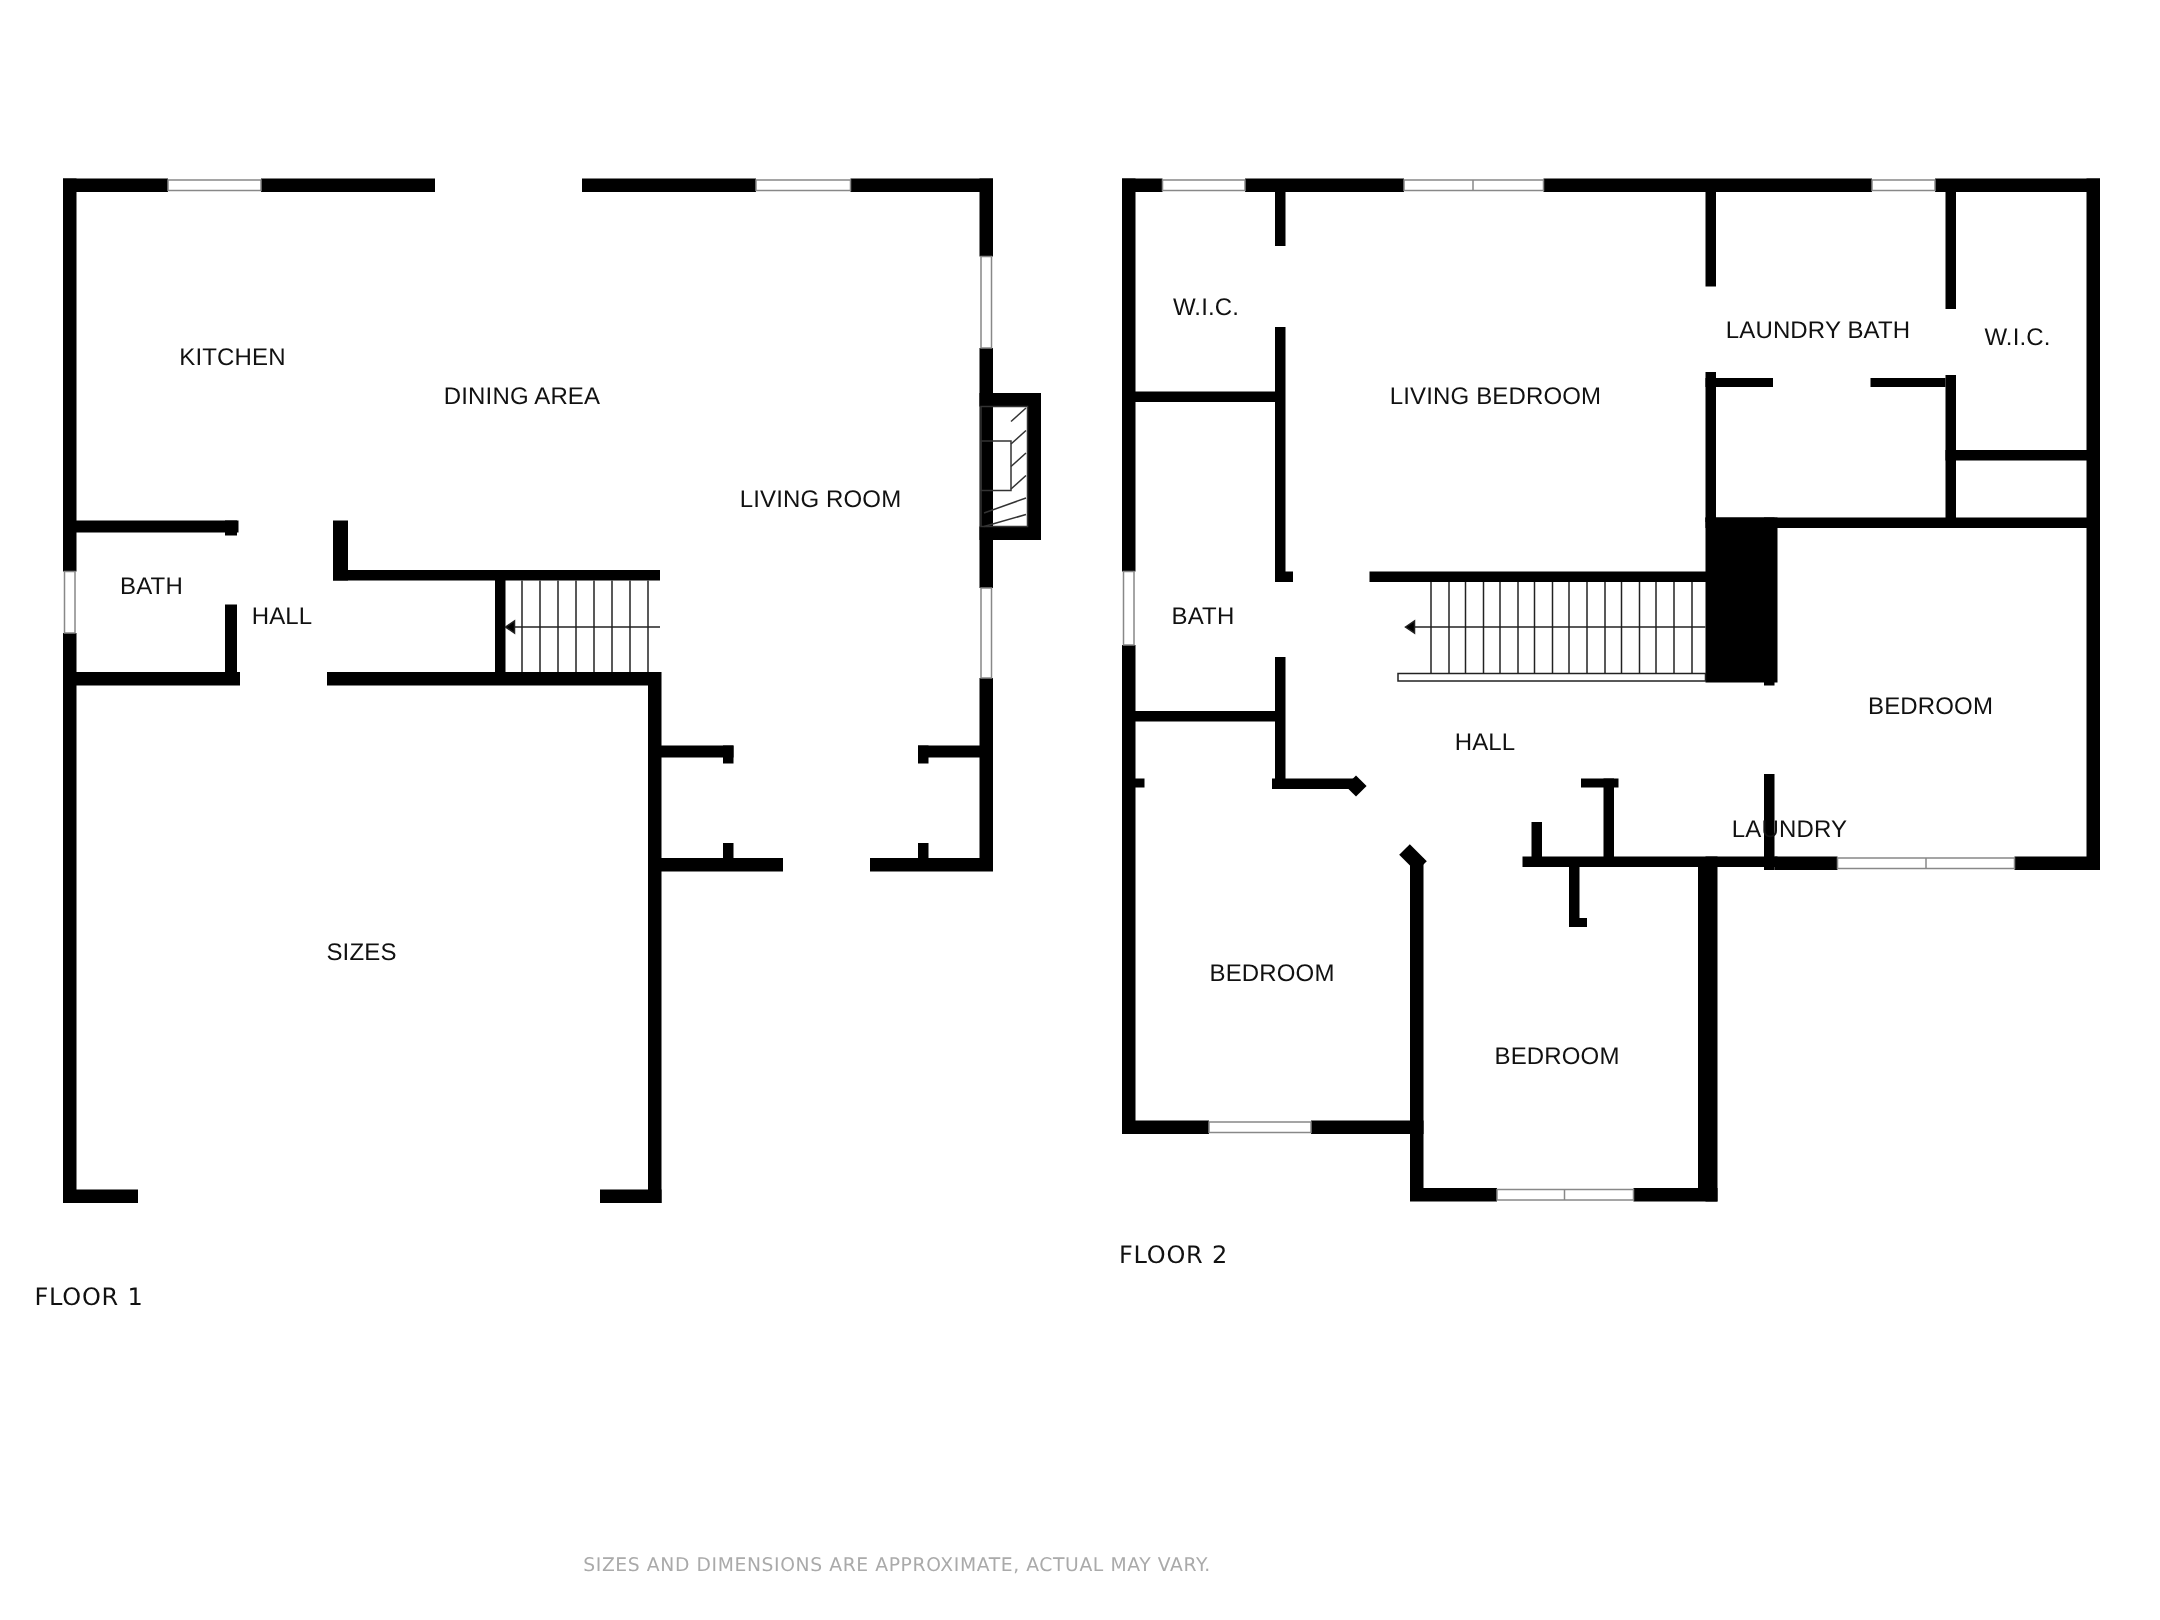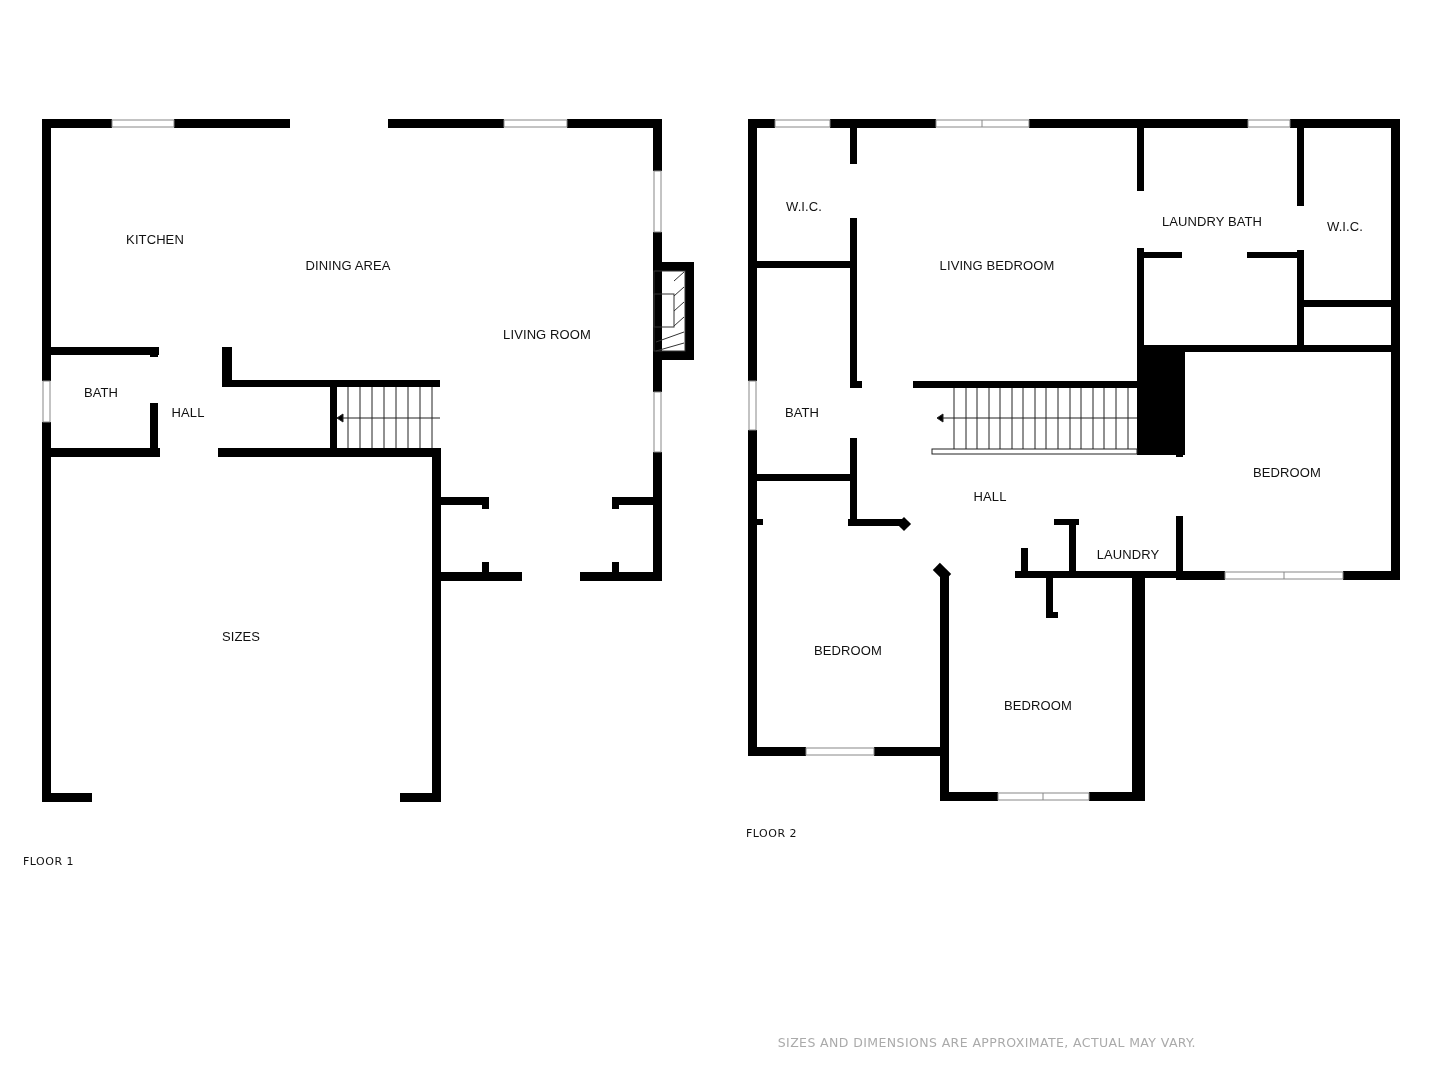--- a/index.html
+++ b/index.html
@@ -1,20 +1,20 @@
 <!DOCTYPE html>
 <html><head>
 <meta charset="utf-8">
 <style>
   html,body{margin:0;padding:0;background:#fff;}
   body{width:1440px;height:1080px;position:relative;overflow:hidden;font-family:"Liberation Sans",sans-serif;}
   svg{position:absolute;left:0;top:0;}
-  .lbl{position:absolute;font-size:13px;color:#111;white-space:nowrap;transform:translate(-50%,-50%);letter-spacing:0.1px;}
-  .floor{position:absolute;font-family:"DejaVu Sans",sans-serif;font-size:11px;color:#111;letter-spacing:0.5px;}
-  .disc{position:absolute;left:0;width:1196px;top:1035px;text-align:right;font-family:"DejaVu Sans",sans-serif;font-size:12.5px;color:#aaa;letter-spacing:0.4px;}
+  .lbl{position:absolute;font-size:16px;color:#111;white-space:nowrap;transform:translate(-50%,-50%);letter-spacing:0.1px;}
+  .floor{position:absolute;font-family:"DejaVu Sans",sans-serif;font-size:16px;color:#111;letter-spacing:0.5px;}
+  .disc{position:absolute;left:0;width:1196px;top:1035px;text-align:center;font-family:"DejaVu Sans",sans-serif;font-size:12.5px;color:#aaa;letter-spacing:0.4px;}
 </style>
 </head>
 <body>
 
 <svg width="1440" height="1080" viewBox="0 0 1440 1080">
   <g fill="#000">
 
     <g>
 
       <rect x="42" y="119" width="70" height="9"></rect>
@@ -191,19 +191,19 @@
 <div class="floor" style="left:23px;top:855px">FLOOR 1</div>
 
 <div>
   <span class="lbl" style="left:804px;top:206px">W.I.C.</span>
   <span class="lbl" style="left:997px;top:265px">LIVING BEDROOM</span>
   <span class="lbl" style="left:1212px;top:221px">LAUNDRY BATH</span>
   <span class="lbl" style="left:1345px;top:226px">W.I.C.</span>
   <span class="lbl" style="left:802px;top:412px">BATH</span>
   <span class="lbl" style="left:990px;top:496px">HALL</span>
   <span class="lbl" style="left:1287px;top:472px">BEDROOM</span>
-  <span class="lbl" style="left:1128px;top:554px">LAUNDRY</span>
+  <span class="lbl" style="left:1193px;top:554px">LAUNDRY</span>
   <span class="lbl" style="left:848px;top:650px">BEDROOM</span>
   <span class="lbl" style="left:1038px;top:705px">BEDROOM</span>
 </div>
 <div class="floor" style="left:746px;top:827px">FLOOR 2</div>
 
 <div class="disc">SIZES AND DIMENSIONS ARE APPROXIMATE, ACTUAL MAY VARY.</div>
 
 </body></html>

